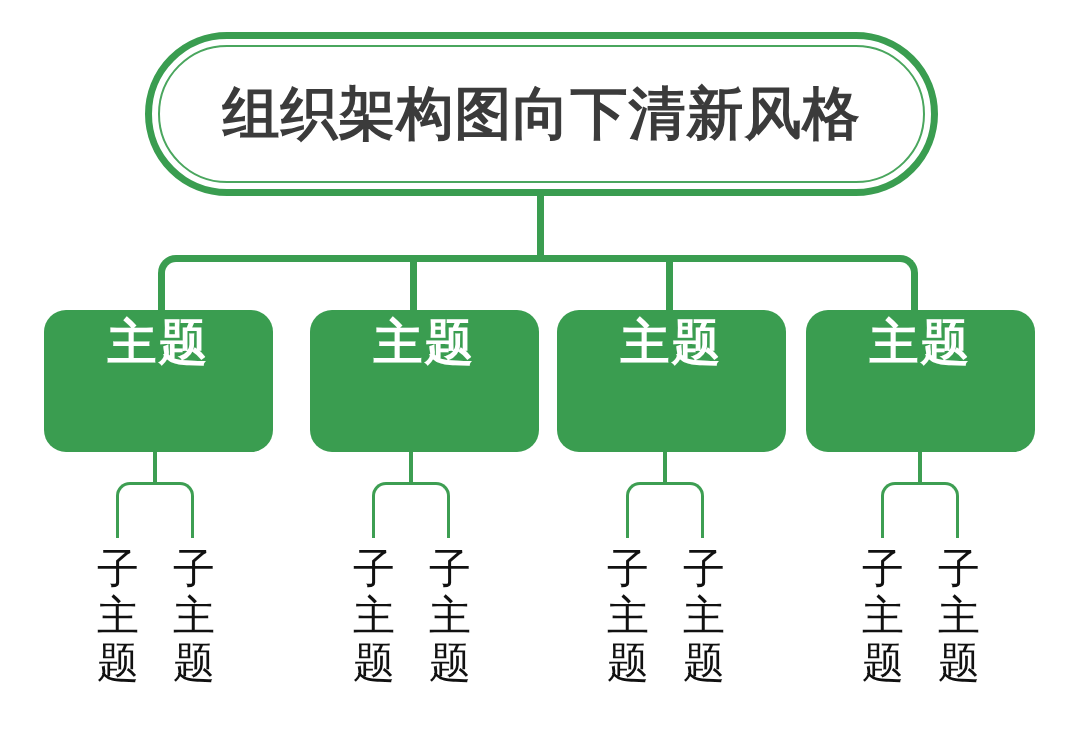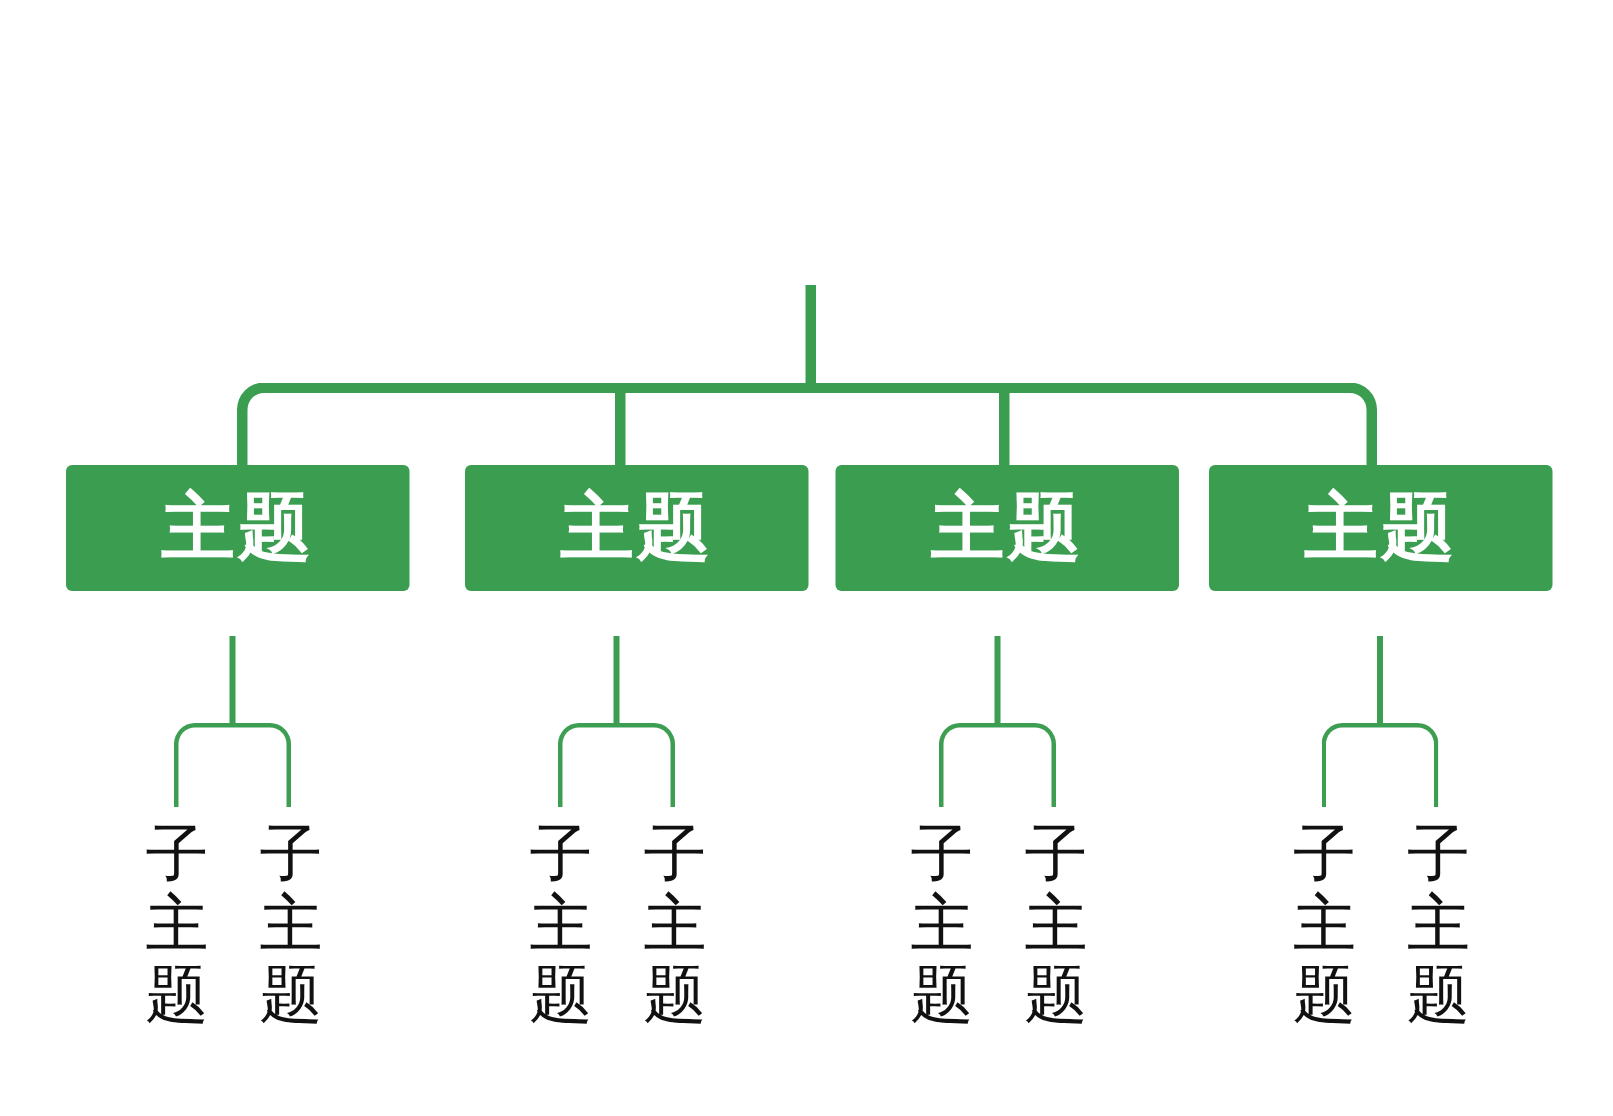--- a/index.html
+++ b/index.html
@@ -89,26 +89,25 @@
     background: #3a9d50;
     top: 258px;
     height: 60px;
     z-index: 1;
   }
   
   .l2-box {
     position: absolute;
     top: 310px;
     width: 229px;
-    height: 84px;
+    height: 142px;
     background: #3a9d50;
-    border-radius: 4px;
+    border-radius: 22px;
     z-index: 3;
     display: flex;
-    align-items: center;
     justify-content: center;
   }
   .l2-label {
     font-size: 49px;
     font-weight: bold;
     color: #ffffff;
     letter-spacing: 2px;
     white-space: nowrap;
   }
   
@@ -148,20 +147,24 @@
     line-height: 47px;
     color: #111111;
     font-weight: normal;
   }
 </style>
 </head>
 <body>
 
 <div id="canvas">
 
+  <div id="root-node">
+    <div id="root-inner-ring"></div>
+    <div id="root-title">组织架构图向下清新风格</div>
+  </div>
 
   <div id="trunk-main" class="trunk-v"></div>
 
   <div id="bus-main"></div>
 
   <div class="drop-v" style="left:410px"></div>
   <div class="drop-v" style="left:666px"></div>
 
   <div class="l2-box" style="left:44px">
     <span class="l2-label">主题</span>

